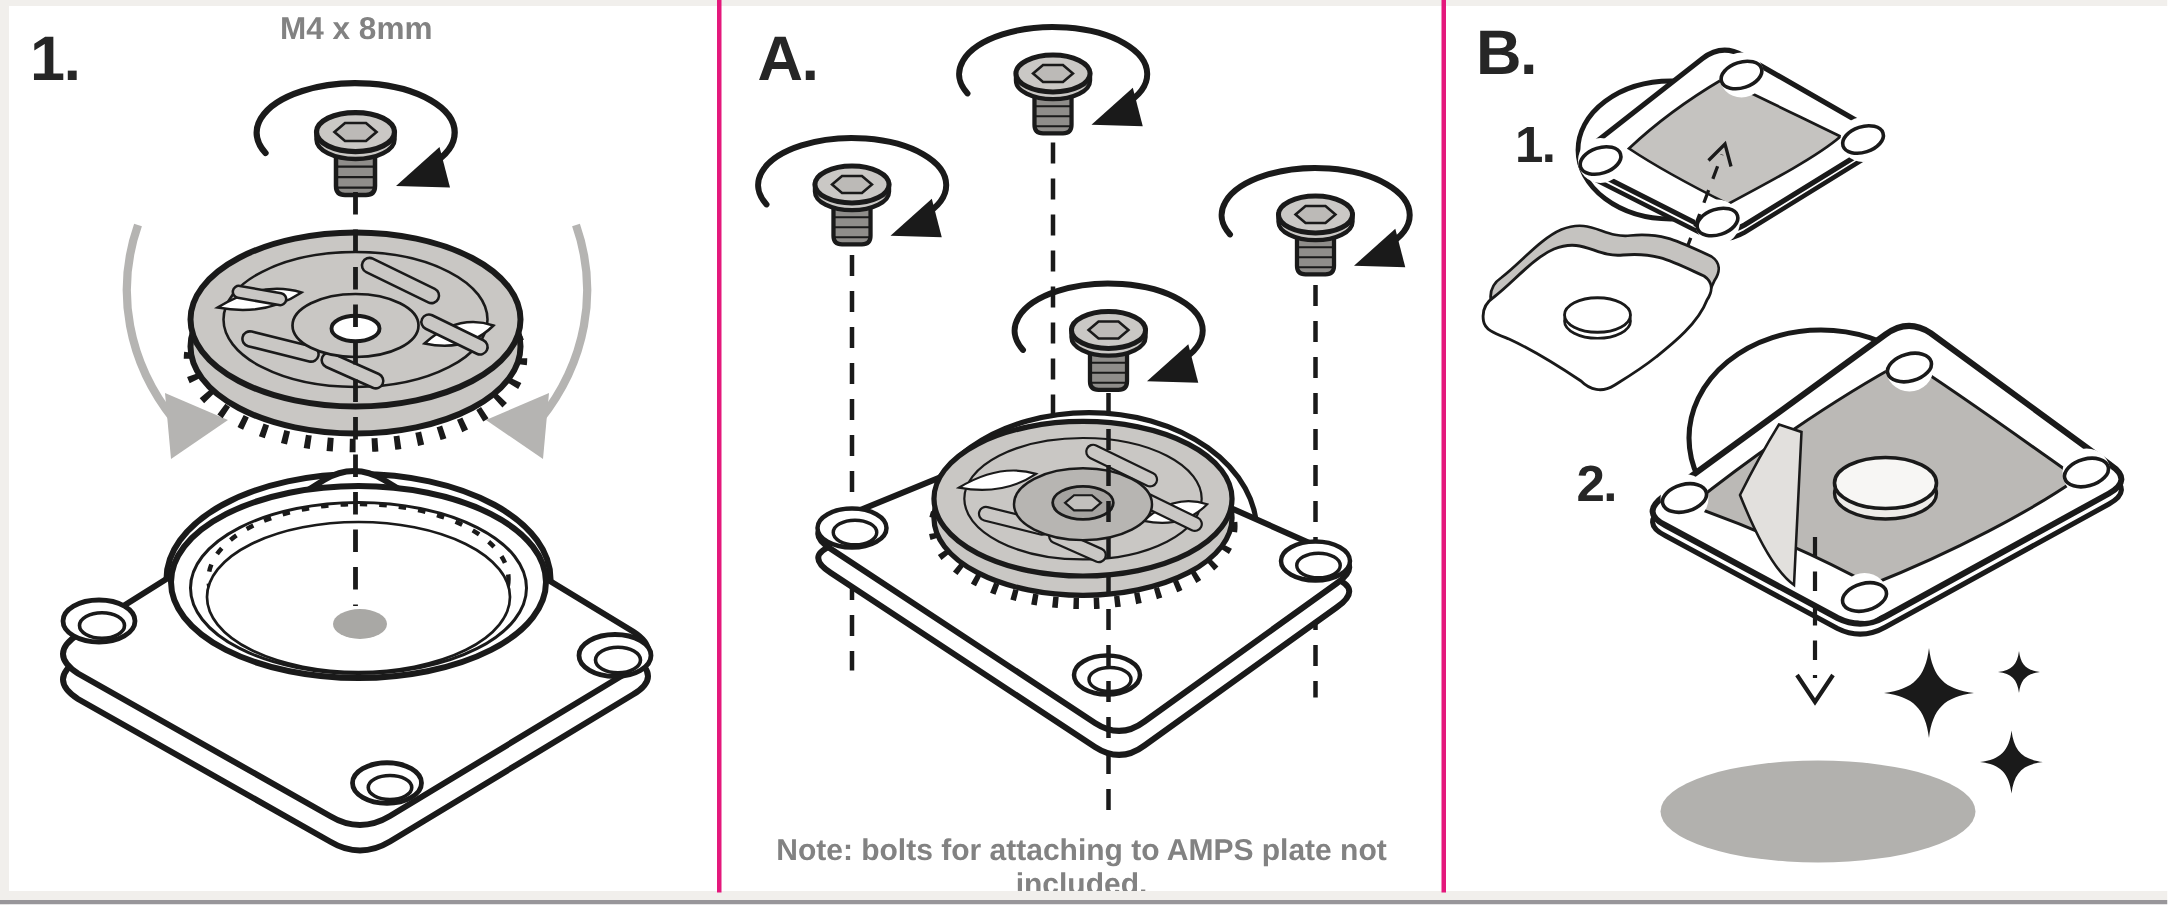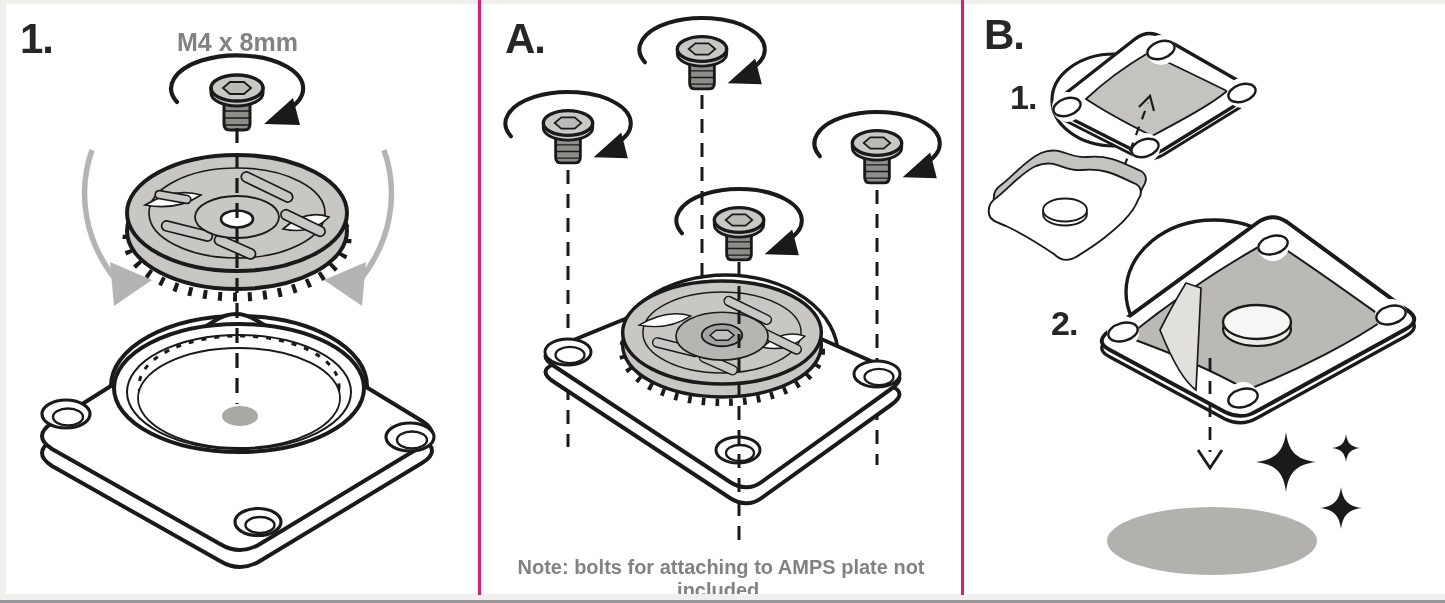--- a/index.html
+++ b/index.html
@@ -23,22 +23,22 @@
   .divider.d2{left:961px;}
   .panel{position:absolute;top:0;bottom:0;z-index:1;}
   .panel svg{position:absolute;left:0;top:0;}
   #panel-1{left:0;width:478px;}
   #panel-a{left:481px;width:480px;}
   #panel-b{left:964px;width:481px;}
   .step-label{position:absolute;font-weight:700;font-size:42px;color:var(--text-dark);
     letter-spacing:-1px;z-index:3;line-height:1;}
   .sub-label{position:absolute;font-weight:700;font-size:34px;color:var(--text-dark);
     letter-spacing:-1px;z-index:3;line-height:1;}
-  .screw-size{position:absolute;left:150px;top:28px;width:175px;text-align:center;
-    font-weight:700;font-size:25px;color:var(--text-gray);z-index:3;}
+  .screw-size{position:absolute;left:150px;top:8px;width:175px;text-align:center;
+    font-weight:700;font-size:21px;color:var(--text-gray);z-index:3;}
   .note{position:absolute;left:0;right:0;top:556px;text-align:center;font-weight:700;
     font-size:20px;color:var(--text-gray);z-index:3;}
   #p1-step{left:20px;top:18px;}
   #pa-step{left:24px;top:18px;}
   #pb-step{left:20px;top:14px;}
   #pb-sub1{left:46px;top:80px;}
   #pb-sub2{left:87px;top:306px;}
 </style>
 </head>
 <body>

